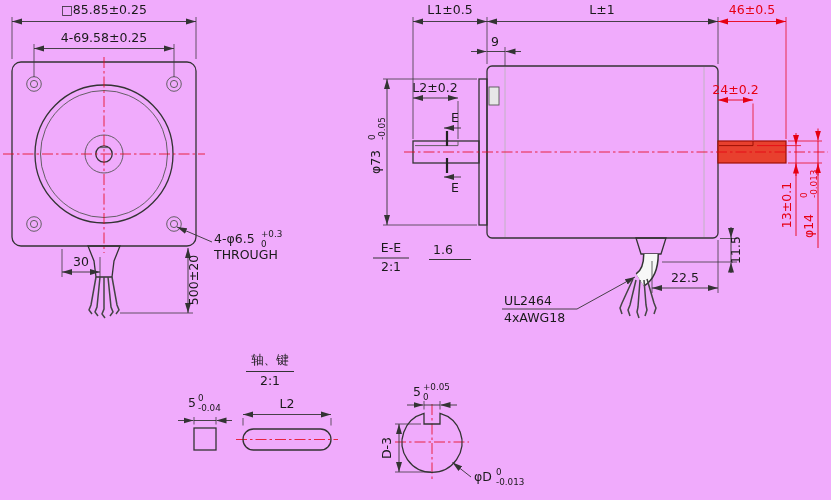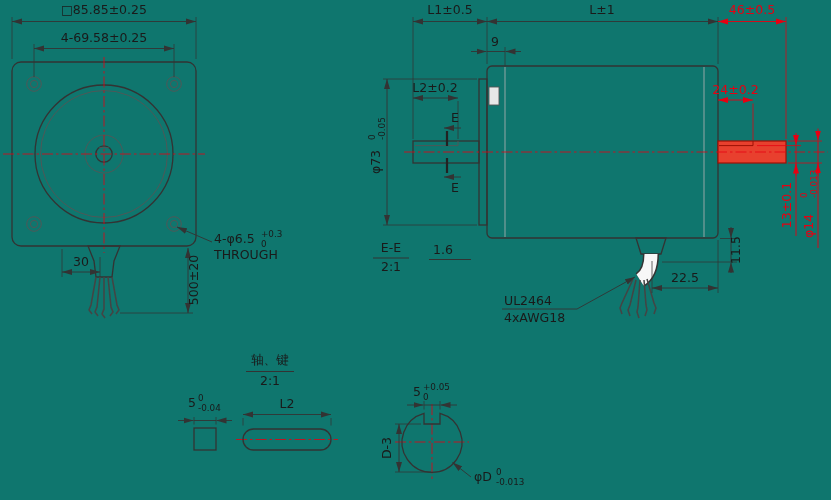--- a/index.html
+++ b/index.html
@@ -1,16 +1,16 @@
 <!DOCTYPE html>
 <html><head>
 <meta charset="utf-8">
 <style>
   html,body{margin:0;padding:0;background:#ffffff;}
-  .canvas{position:relative;width:831px;height:500px;background:#0f766e;
+  .canvas{position:relative;width:831px;height:500px;background:#f0abfc;
           font-family:"DejaVu Sans","Liberation Sans",sans-serif;overflow:hidden;}
   svg{display:block;}
   svg text{font-family:"DejaVu Sans","Liberation Sans",sans-serif;}
   .ol{stroke:#333;stroke-width:1.3;fill:none;}
   .ol2{stroke:#555;stroke-width:0.9;fill:none;}
   .xl{stroke:#333;stroke-width:0.75;fill:none;}
   .dl{stroke:#333;stroke-width:0.9;fill:none;}
   .rl{stroke:#e60012;}
   .cl{stroke:#e60012;stroke-width:0.8;fill:none;stroke-dasharray:11 3 2.5 3;}
   .t{font-size:12.5px;fill:#1a1a1a;}

